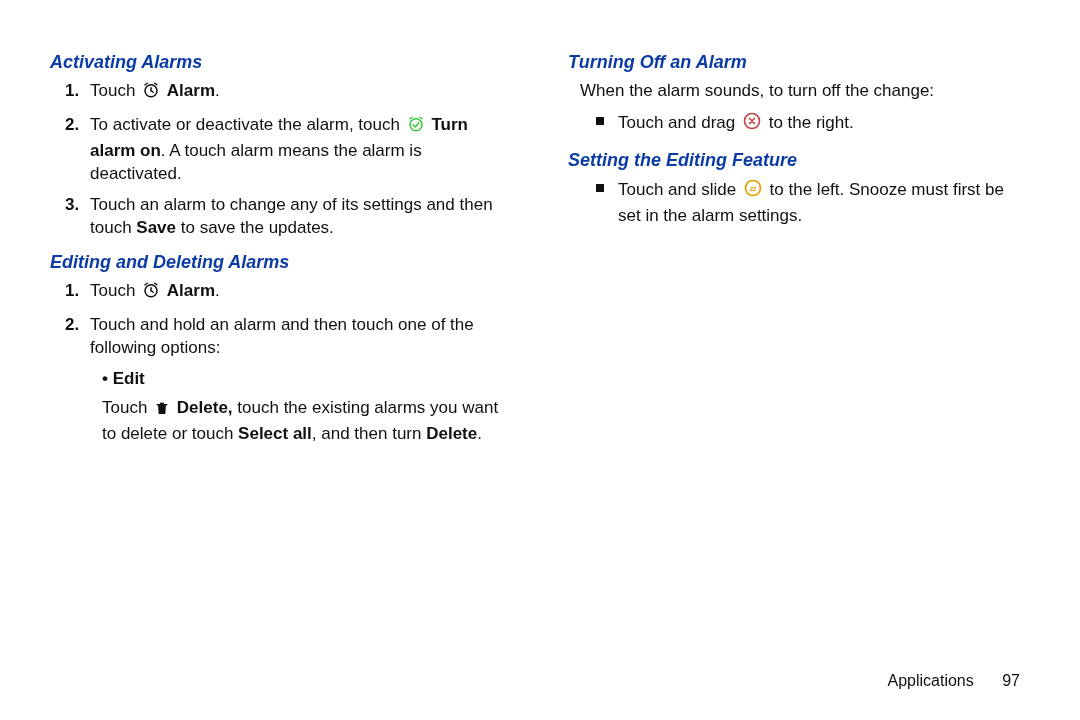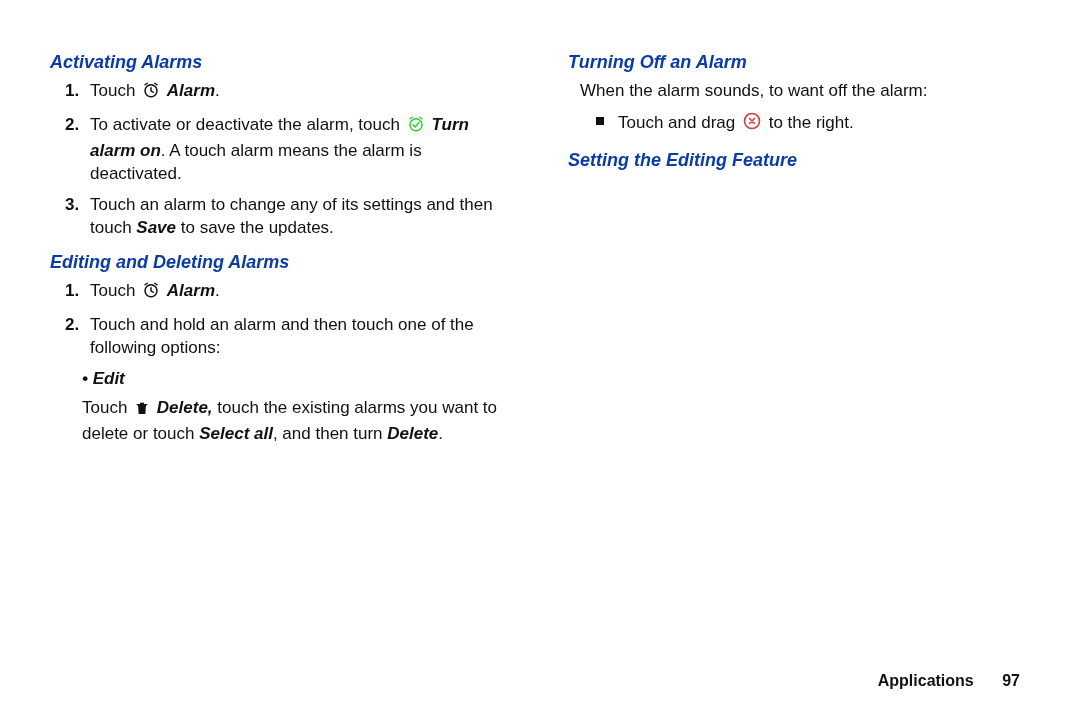--- a/index.html
+++ b/index.html
@@ -22,36 +22,35 @@
     font-size:18px;
     font-weight:bold;
     font-style:italic;
     color:#0b3ba5;
     margin:10px 0 6px 0;
   }
   ol { margin:0 0 6px 22px; padding:0; }
   ol li { margin:0 0 8px 12px; padding-left:6px; }
   ol li::marker { font-weight:bold; }
   p.body { margin:0 0 8px 12px; }
-  ul.sub { list-style:none; margin:8px 0 8px 32px; padding:0; }
+  ul.sub { list-style:none; margin:8px 0 8px 52px; padding:0; }
   ul.sub li { margin:6px 0; }
   ul.sq { list-style:none; margin:0 0 10px 28px; padding:0; }
   ul.sq li { position:relative; padding-left:22px; margin:4px 0; }
   ul.sq li::before {
     content:""; position:absolute; left:0; top:6px;
     width:8px; height:8px; background:#111;
   }
   .footer {
     position:absolute; bottom:28px; right:60px;
     font-size:16px;
-    font-weight:bold;
   }
   .footer .pg { margin-left:24px; }
   .icon { display:inline-block; vertical-align:-3px; margin:0 2px; }
-  b { font-weight:bold;font-style:italic; }
+  b { font-weight:bold; }
 </style>
 </head>
 <body>
 
 <div class="page">
 
   <div class="col">
     <h3 class="sec">Activating Alarms</h3>
     <ol>
       <li>
@@ -109,34 +108,46 @@
               <rect x="4" y="6" width="16" height="2" fill="#111"></rect>
             </svg>
         </span>
         <b>Delete,</b><span> touch the existing alarms you want to delete or touch </span><b>Select all</b><span>, and then turn </span><b>Delete</b><span>.</span>
       </li>
     </ul>
   </div>
 
   <div class="col">
     <h3 class="sec">Turning Off an Alarm</h3>
-    <p class="body">When the alarm sounds, to want off the alarm:</p>
+    <p class="body">When the alarm sounds, to turn off the change:</p>
     <ul class="sq">
       <li>
         <span>Touch and drag</span>
         <span class="icon">
           <svg width="20" height="20" viewBox="0 0 24 24">
               <circle cx="12" cy="12" r="9" fill="none" stroke="#c44" stroke-width="2"></circle>
               <path d="M9 9l6 6M15 9l-6 6" stroke="#c44" stroke-width="2" stroke-linecap="round"></path>
             </svg>
         </span>
         <span>to the right.</span>
       </li>
     </ul>
 
     <h3 class="sec">Setting the Editing Feature</h3>
+    <ul class="sq">
+      <li>
+        <span>Touch and slide</span>
+        <span class="icon">
+          <svg width="20" height="20" viewBox="0 0 24 24">
+              <circle cx="12" cy="12" r="9" fill="none" stroke="#e0a000" stroke-width="2"></circle>
+              <text x="12" y="15" text-anchor="middle" font-size="8" font-weight="bold" fill="#e0a000" font-style="italic">zz</text>
+            </svg>
+        </span>
+        <span>to the left. Snooze must first be set in the alarm settings.</span>
+      </li>
+    </ul>
   </div>
 </div>
 
 <div class="footer">
   <span>Applications</span>
   <span class="pg">97</span>
 </div>
 
 </body></html>

